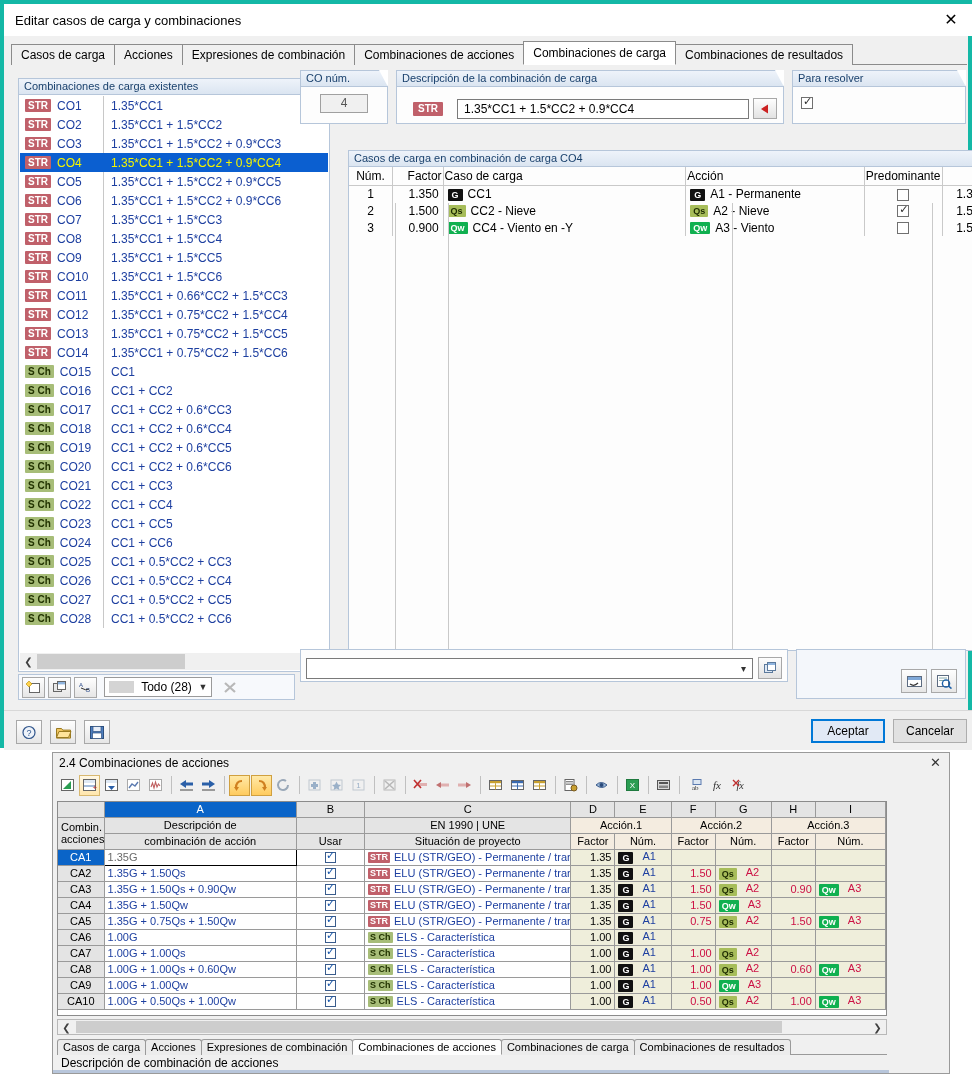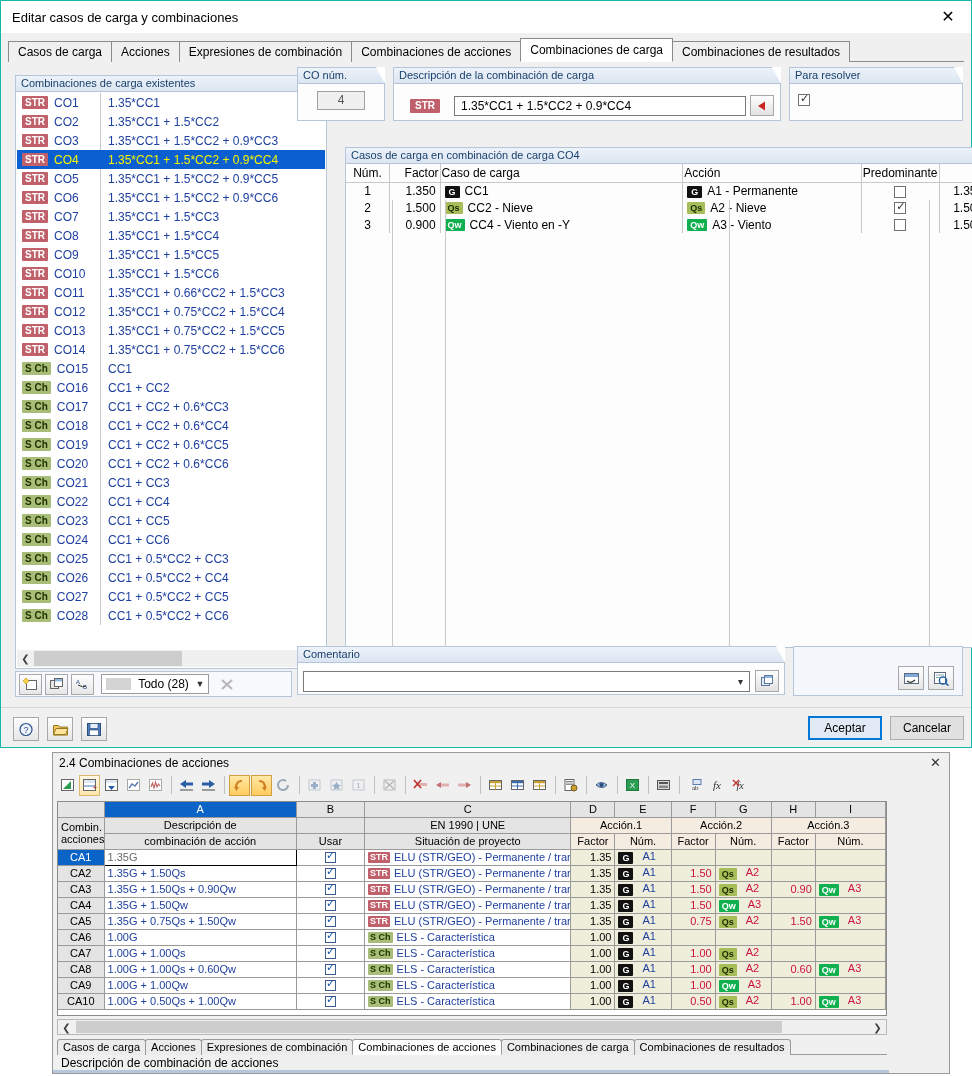--- a/index.html
+++ b/index.html
@@ -10,21 +10,21 @@
     font-family: "Liberation Sans", sans-serif;
     font-size: 12px;
     color: #000;
     overflow: hidden;
   }
 
   
   #main-dialog {
     position: absolute; left: 0; top: 0; width: 972px; height: 748px;
     background: #f0f0f0;
-    border: 1px solid #14b8a6;
+    border: 4px solid #14b8a6;
   }
   #titlebar {
     position: absolute; left: 0; top: 0; width: 970px; height: 32px;
     background: #ffffff;
     display: flex; align-items: center;
   }
   #title-text { padding-left: 11px; font-size: 13px; color: #000; }
   #close-btn {
     position: absolute; right: 0; top: 0; width: 46px; height: 31px;
     display: flex; align-items: center; justify-content: center;
@@ -607,21 +607,20 @@
         <i style="left:46px"></i>
           <i style="left:99px"></i>
           <i style="left:383px"></i>
         <i style="left:583px"></i>
           <i style="left:655px"></i>
       </div>
     </div>
   </div>
 
   <div class="groupbox" id="comment-group">
-    <div class="gb-head">Comentario</div>
     <div class="gb-body">
       <div id="comment-input">
         <span style="padding-left:5px;color:#000;"></span>
         <span id="comment-arrow">▾</span>
       </div>
       <div id="comment-btn">
         <svg width="14" height="14" viewBox="0 0 14 14">
             <rect x="1.5" y="3.5" width="8" height="8" fill="#dfe9f5" stroke="#5c7a9c"></rect>
             <rect x="4.5" y="1.5" width="8" height="8" fill="#fff" stroke="#5c7a9c"></rect>
             <rect x="5" y="2" width="7" height="2" fill="#8fb4de"></rect>

